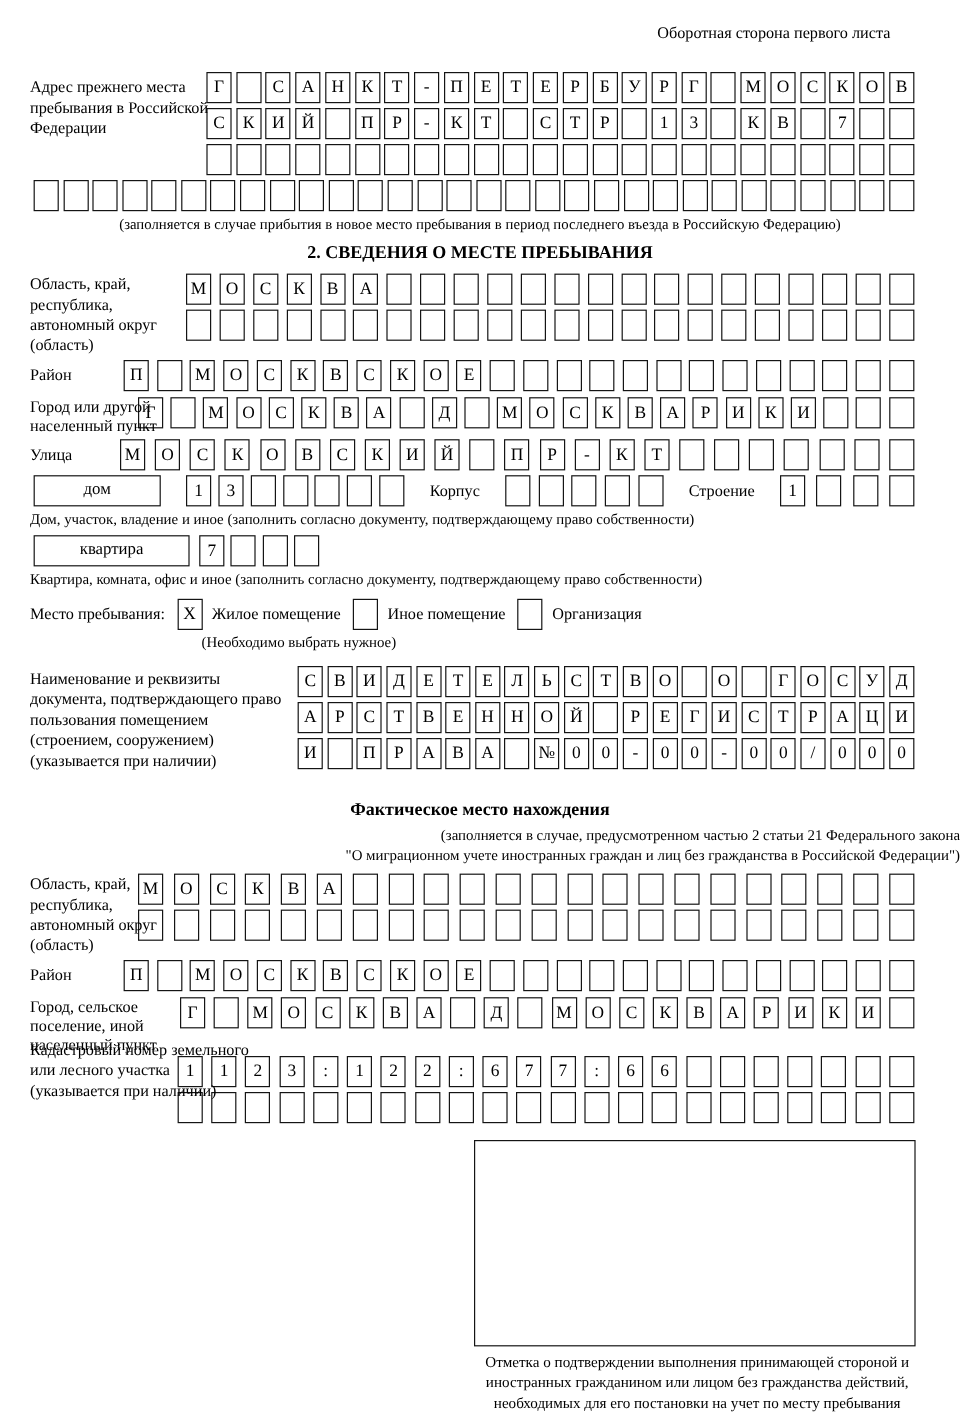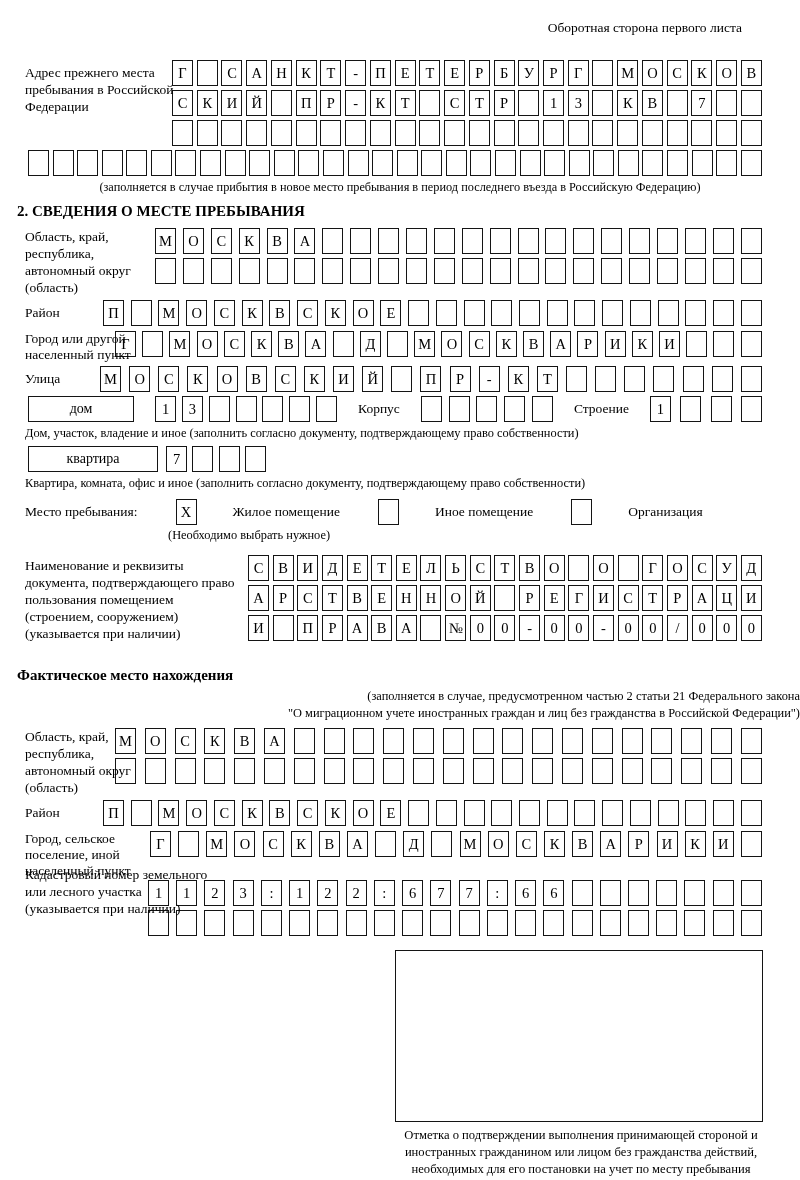--- a/index.html
+++ b/index.html
@@ -14,24 +14,24 @@
   .i172{margin-left:172px;width:590px;}
   .i28{margin-left:28px;width:734px;}
   .i155{margin-left:155px;width:607px;}
   .i115{margin-left:115px;width:647px;}
   .i103{margin-left:103px;width:659px;}
   .i100{margin-left:100px;width:662px;}
   .i248{margin-left:248px;width:514px;}
   .i150{margin-left:150px;width:612px;}
   .i148{margin-left:148px;width:614px;}
   .note{text-align:center;font-size:12.3px;margin-top:2px;}
-  .stitle{font-size:15px;font-weight:bold;margin:8px 0 8px 0;padding-left:17px;}
+  .stitle{font-size:15px;font-weight:bold;text-align:center;margin:8px 0 8px 0;}
   .caption{margin:4px 0 0 25px;font-size:12.4px;}
   .flexrow{display:flex;align-items:center;justify-content:space-between;}
-  .stayrow{display:flex;align-items:center;margin:8px 0 0 25px;font-size:13.5px;gap:28px;}
+  .stayrow{display:flex;align-items:center;margin:8px 0 0 25px;font-size:13.5px;}
   .stayrow .cbox{margin-left:10px;margin-right:8px;}
   .gap{margin-left:26px;}
   .hint{margin:3px 0 0 168px;font-size:12.4px;}
   .mt{margin-top:16px;}
   .stamp{margin:14px 0 0 395px;width:368px;height:172px;border:1.8px solid #141414;box-sizing:border-box;}
   .stampcap{margin:5px 0 0 385px;width:392px;text-align:center;font-size:12.6px;line-height:17px;}
   .notes2{text-align:right;font-size:12.4px;line-height:17px;}
 </style>
 </head>
 <body>

